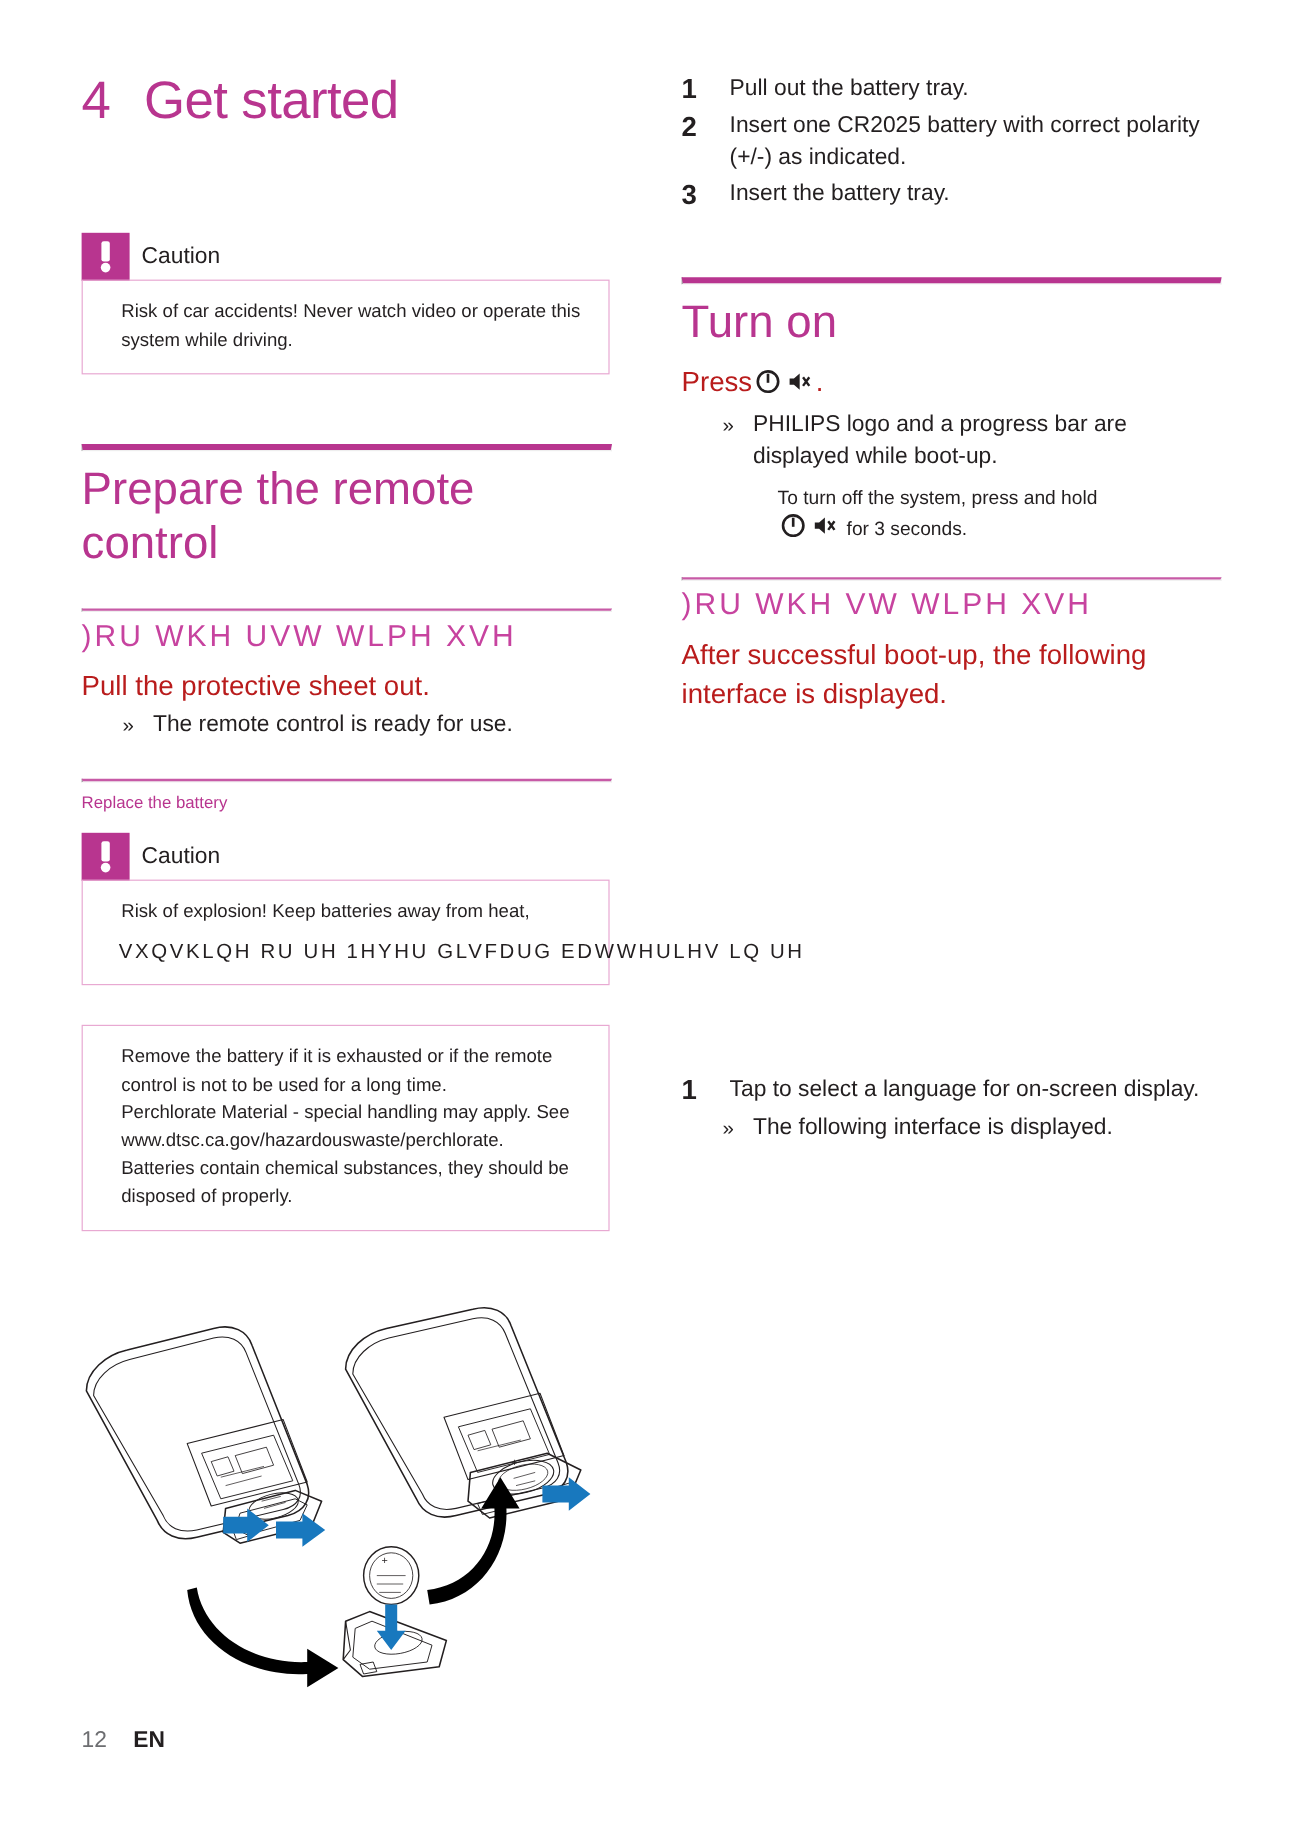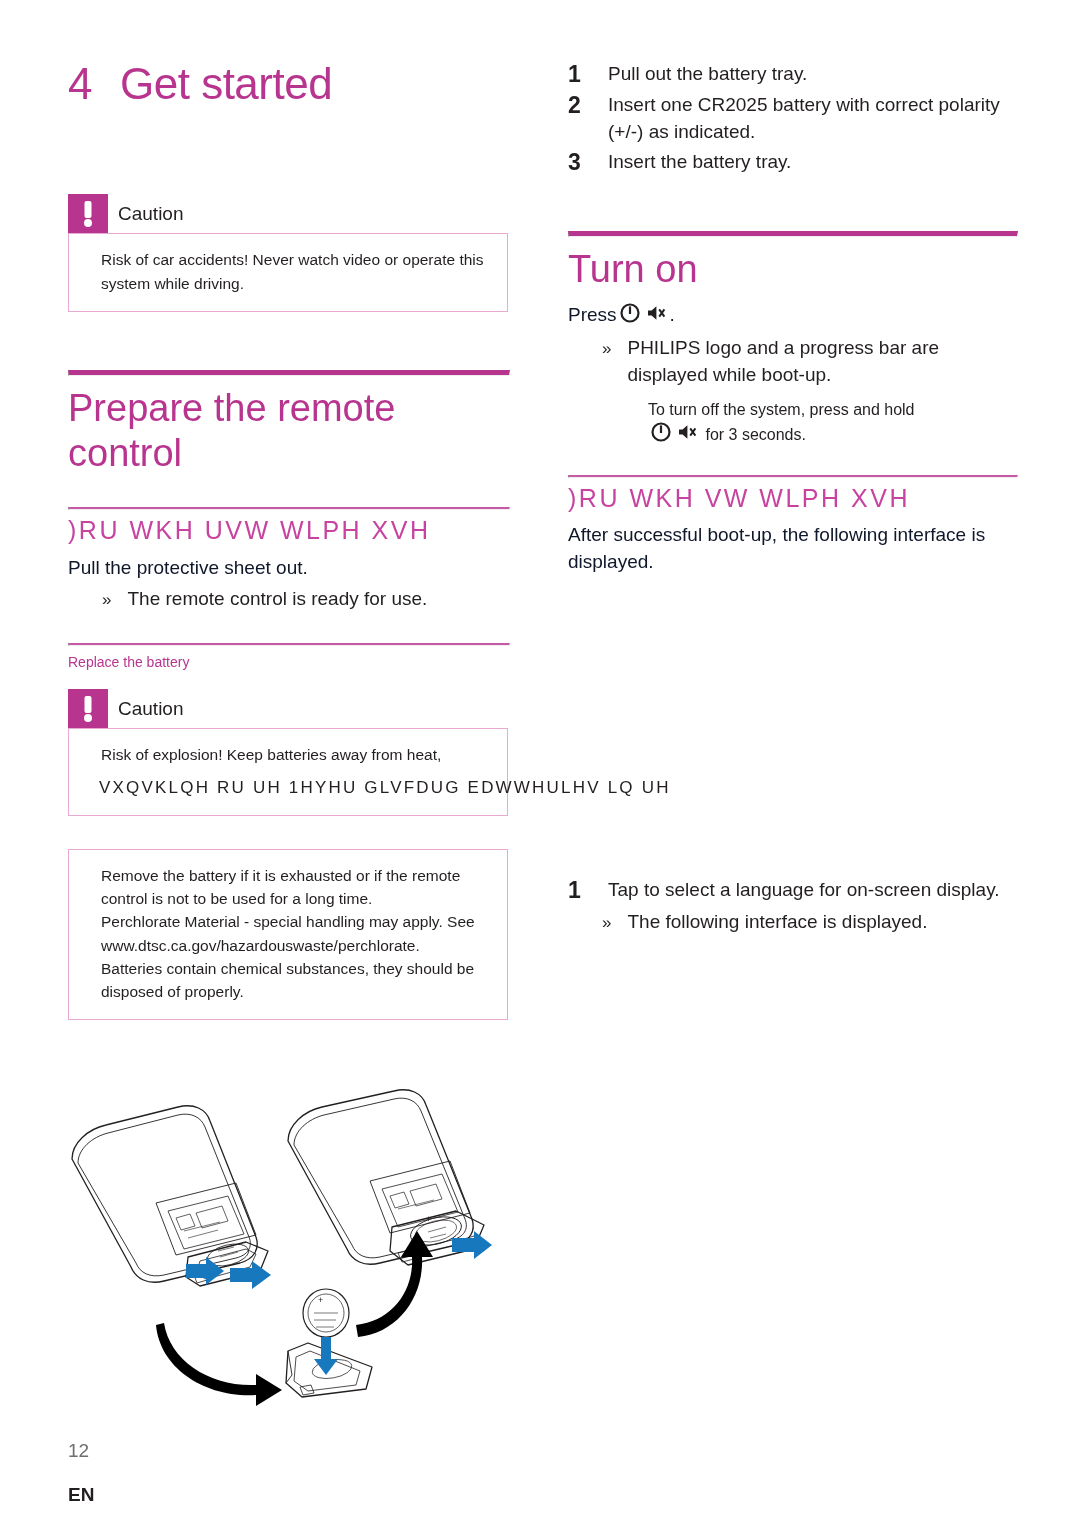--- a/index.html
+++ b/index.html
@@ -77,24 +77,24 @@
     font-size: 25px;
     font-weight: normal;
     margin: 6px 0 0 0;
     line-height: 1.15;
     letter-spacing: 2.5px;
     white-space: nowrap;
   }
 
   
   p.body {
-    font-size: 19px;
+    font-size: 23px;
     line-height: 1.42;
     margin: 10px 0 0 0;
-    color: #0f172a;
+    color: #b91c1c;
   }
   .bullet-row {
     display: flex;
     gap: 16px;
     margin-top: 4px;
     font-size: 19px;
     line-height: 1.42;
     padding-left: 34px;
   }
   .bullet-mark {
@@ -222,21 +222,20 @@
 
   
   .footer {
     position: absolute;
     left: 68px;
     top: 1440px;
     display: flex;
     gap: 22px;
     font-size: 19px;
     color: #231f20;
-    flex-direction: column;
   }
   .footer .pg { color: #6d6e71; }
   .footer .lang { font-weight: bold; }
 
   .spacer-lg { height: 58px; }
   .spacer-md { height: 30px; }
   .spacer-sm { height: 16px; }
 </style>
 </head>
 <body>

